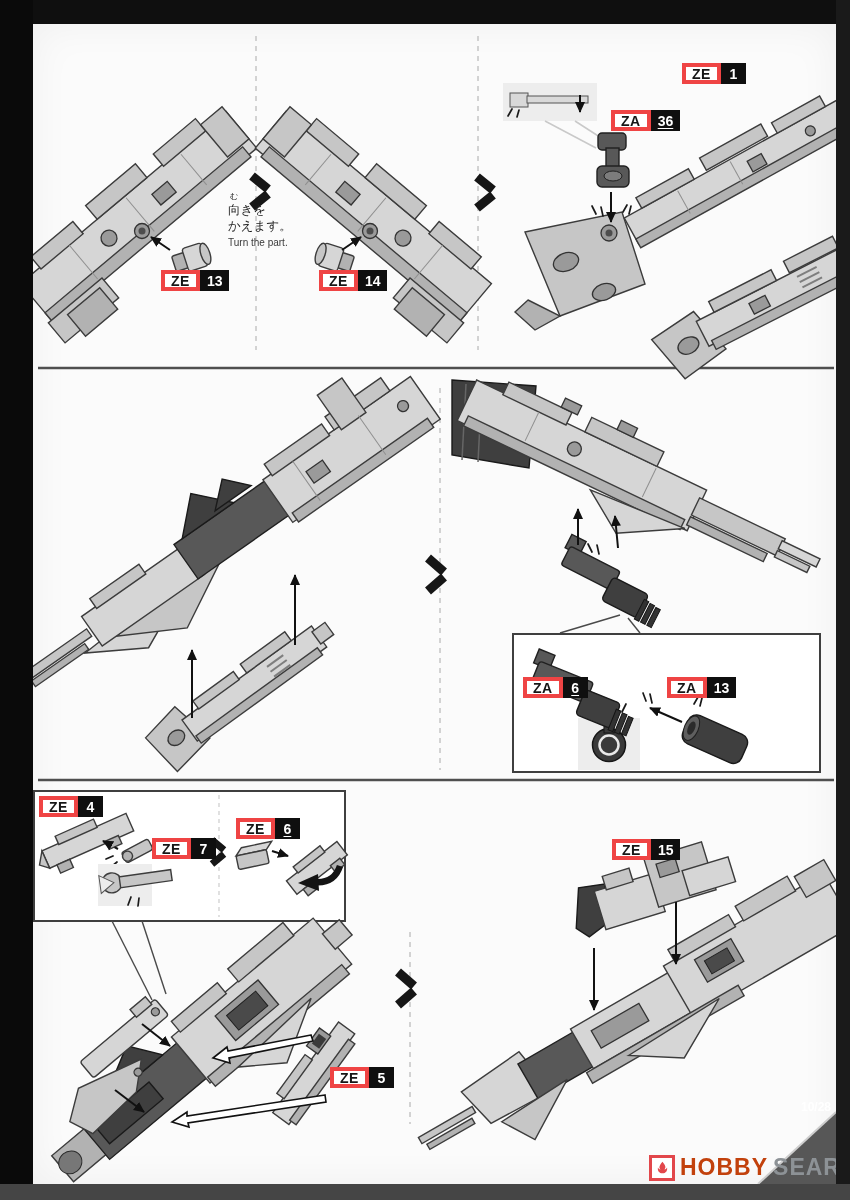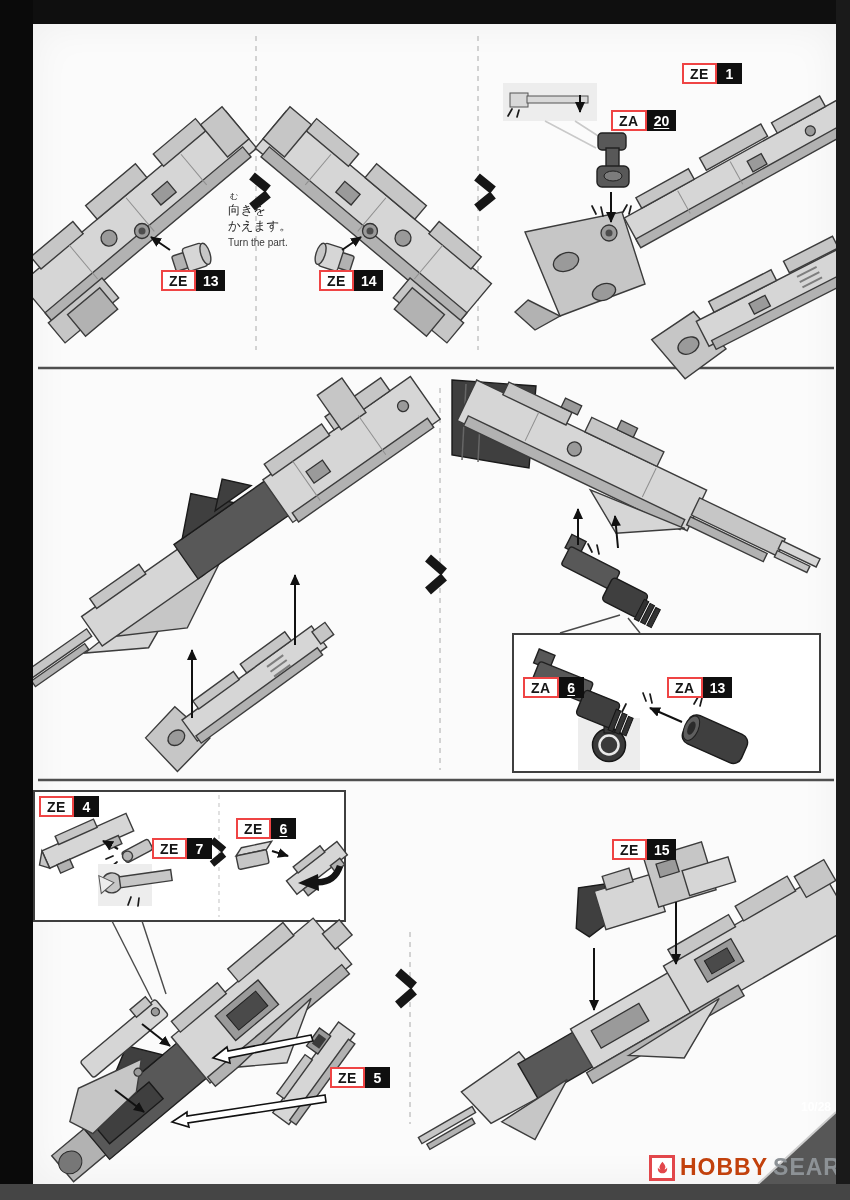--- a/index.html
+++ b/index.html
@@ -27,21 +27,21 @@
   .dash{stroke:#c9c9c9;stroke-width:1.6;fill:none;stroke-dasharray:5 5;}
   .dash2{stroke:#d4d4d4;stroke-width:1.4;fill:none;stroke-dasharray:4 4;}
   .spk{stroke:#1a1a1a;stroke-width:1.7;fill:none;stroke-linecap:round;}
   .chev{stroke:#161616;stroke-width:9;fill:none;}
   .chevs{stroke:#161616;stroke-width:7;fill:none;}
   .wht{fill:#fff;stroke:#111;stroke-width:1.6;}
   .grb{stroke:#8f8f8f;stroke-width:1;}
   
   .plabel{position:absolute;display:inline-flex;align-items:stretch;height:21px;z-index:6;
           font-weight:700;font-size:14px;}
-  .pl-code{background:#fff;color:#161616;border:2px solid #ef4444;padding:0 6px;
+  .pl-code{background:#fff;color:#161616;border:4px solid #ef4444;padding:0 6px;
            display:flex;align-items:center;letter-spacing:.5px;}
   .pl-num{background:#0f0f0f;color:#fff;border:2px solid #0f0f0f;padding:0 5px;min-width:11px;
           display:flex;align-items:center;justify-content:center;}
   .plabel.u .pl-num{text-decoration:underline;text-underline-offset:2px;}
   
   .turn-note{position:absolute;left:228px;top:193px;z-index:6;color:#1d1d1d;
              font-size:12.5px;line-height:1.28;}
   .turn-note .furi{display:block;font-size:8px;line-height:1;margin:0 0 1px 2px;}
   .turn-note .en{font-size:10px;color:#3a3a3a;}
   
@@ -392,21 +392,21 @@
   <div class="plabel" style="left:319px;top:270px">
     <span class="pl-code">ZE</span>
       <span class="pl-num">14</span>
   </div>
   <div class="plabel" style="left:682px;top:63px">
     <span class="pl-code">ZE</span>
       <span class="pl-num">1</span>
   </div>
   <div class="plabel u" style="left:611px;top:110px">
     <span class="pl-code">ZA</span>
-      <span class="pl-num">20</span>
+      <span class="pl-num">36</span>
   </div>
   <div class="plabel u" style="left:523px;top:677px">
     <span class="pl-code">ZA</span>
       <span class="pl-num">6</span>
   </div>
   <div class="plabel" style="left:667px;top:677px">
     <span class="pl-code">ZA</span>
       <span class="pl-num">13</span>
   </div>
   <div class="plabel" style="left:39px;top:796px">

